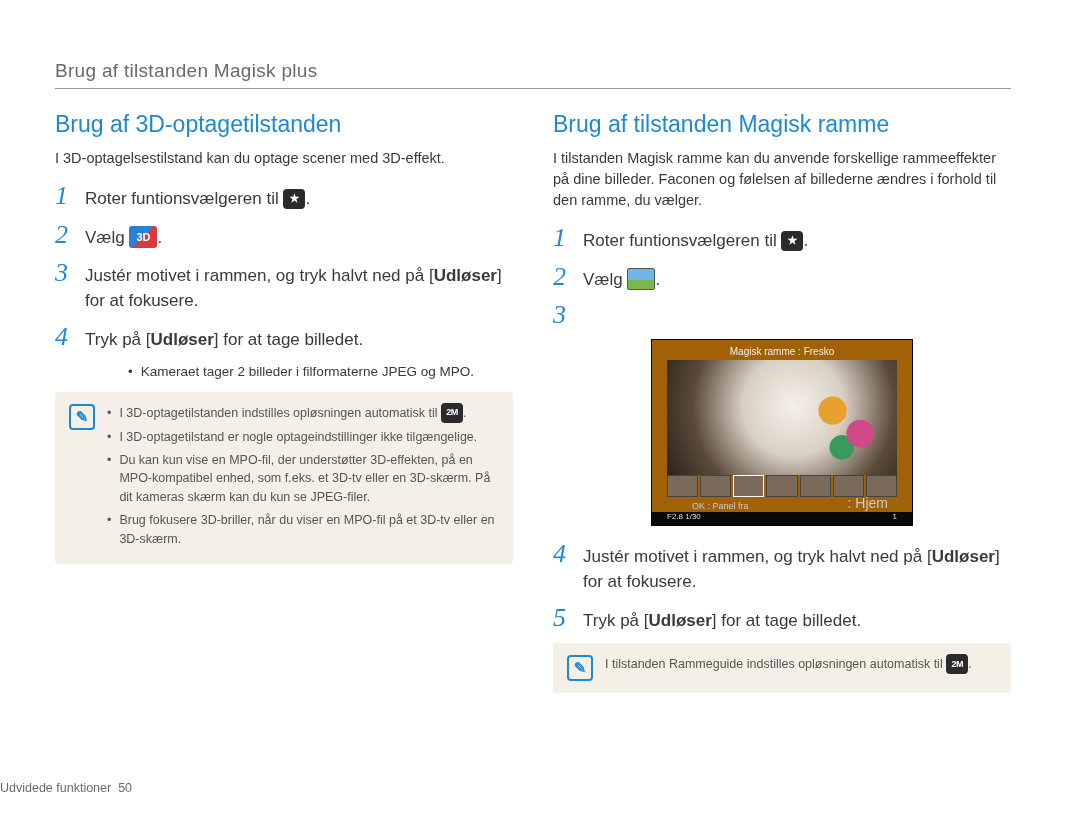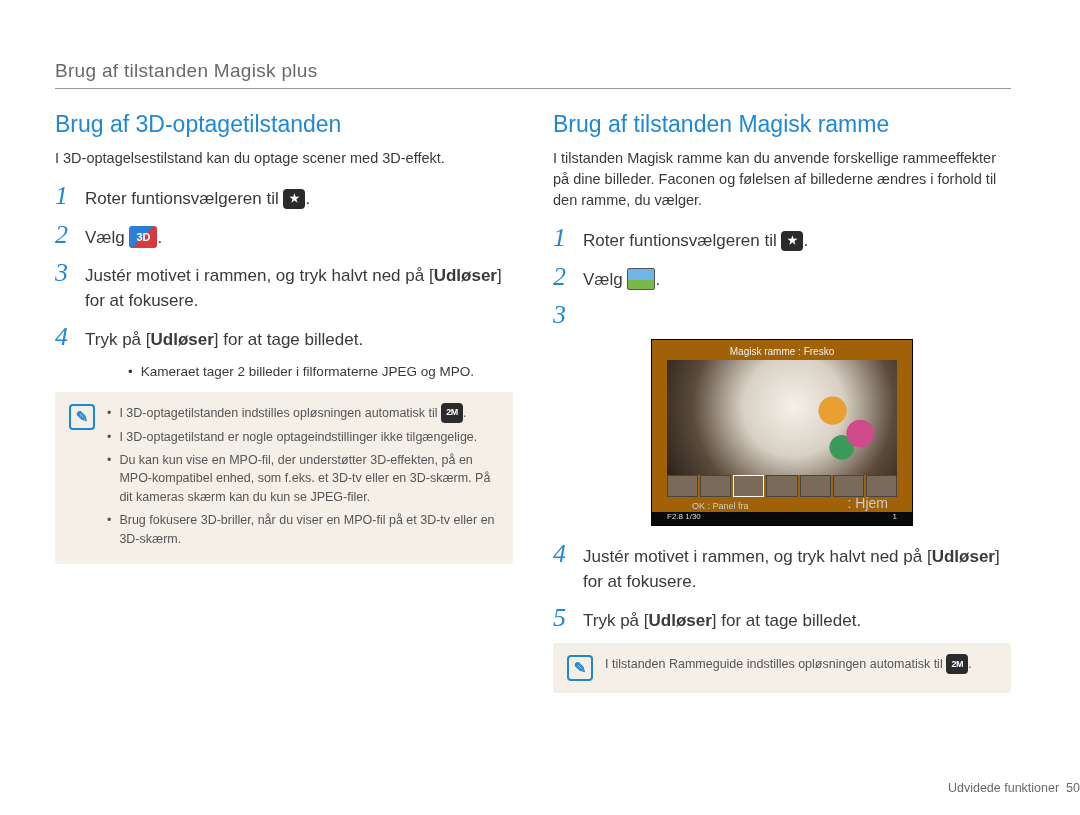--- a/index.html
+++ b/index.html
@@ -216,21 +216,21 @@
     display: flex;
     align-items: flex-start;
     padding: 0 15px;
     gap: 10px;
   }
   .ss-footer .r { margin-left: auto; }
   .footer {
     position: absolute;
     bottom: 20px;
     left: 0; right: 0;
-    text-align: right;
+    text-align: left;
     font-size: 12.5px;
     color: #6a6a6a;
   }
 </style>
 </head>
 <body>
 
 <div class="page">
   <div class="header">Brug af tilstanden Magisk plus</div>
   <hr class="hr">

